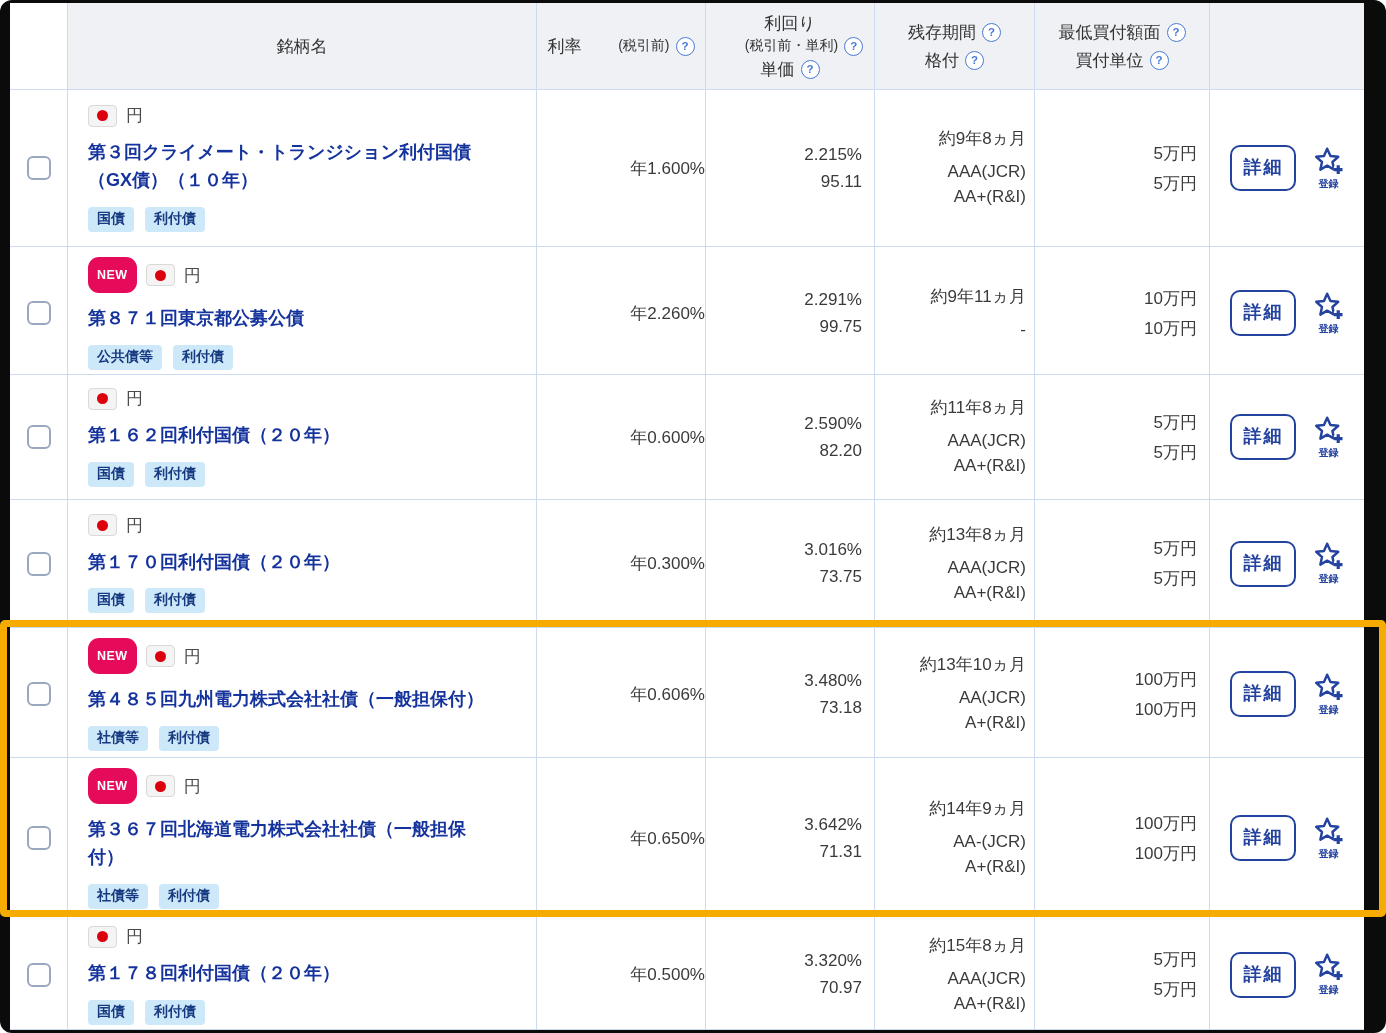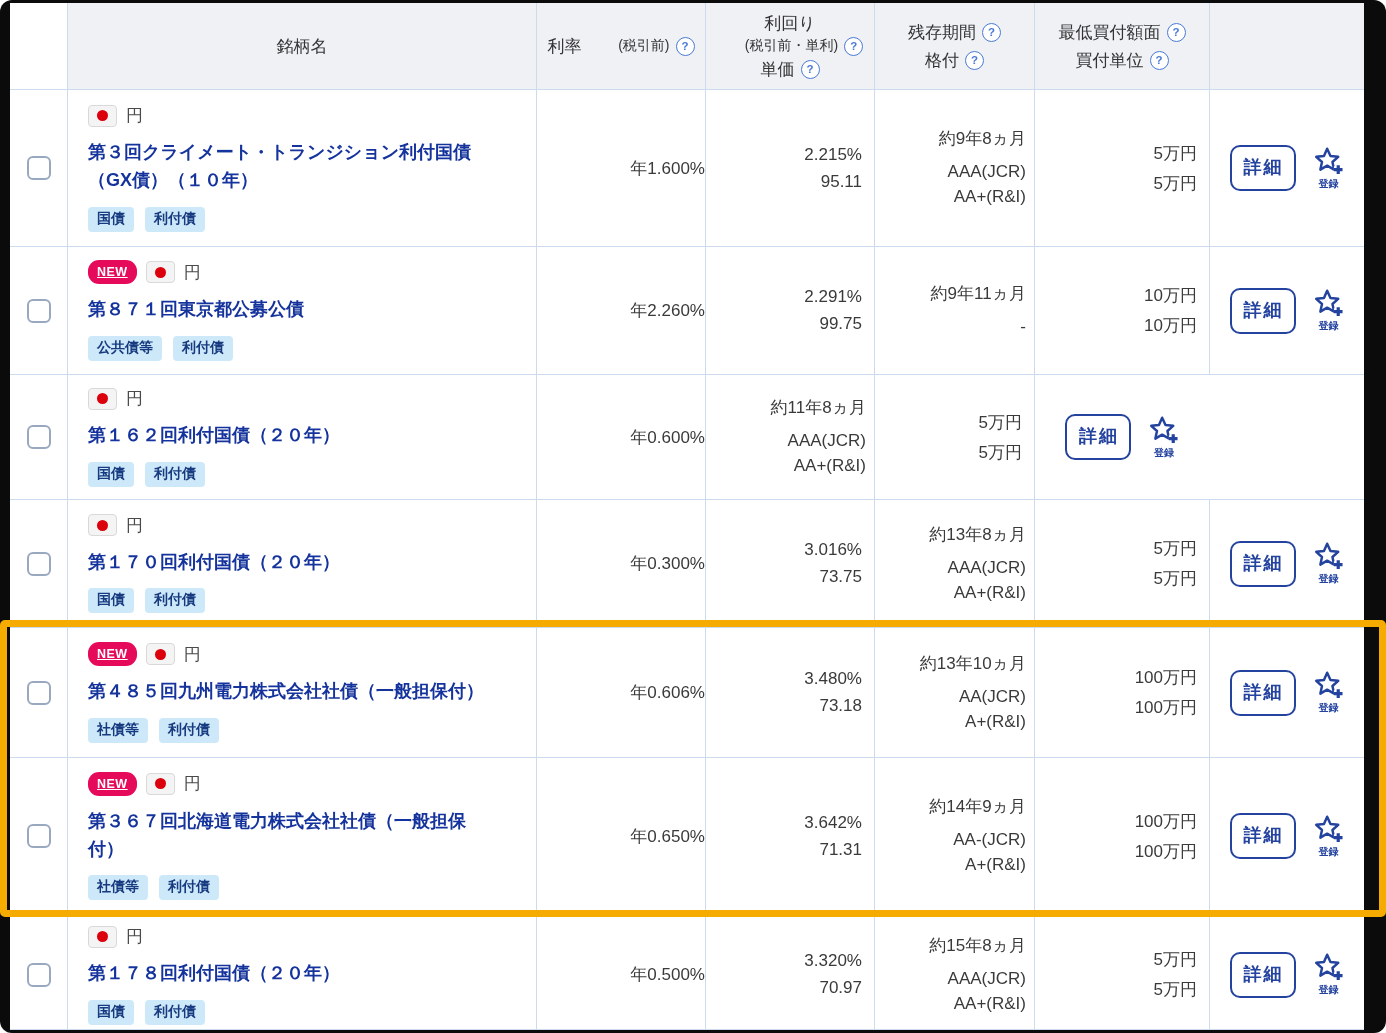--- a/index.html
+++ b/index.html
@@ -51,21 +51,21 @@
   }
 
   .c-name{
     display:flex;flex-direction:column;justify-content:center;
     align-items:flex-start;row-gap:12px;padding:10px 10px 10px 20px;
   }
   .name-top{display:flex;align-items:center;gap:9px;}
   .new-badge{
     display:inline-flex;align-items:center;justify-content:center;
     background:#e50a5a;color:#fff;font-size:12.5px;font-weight:800;
-    letter-spacing:.5px;height:24px;padding:0 9px;border-radius:11px;text-decoration:underline;
+    letter-spacing:.5px;height:36px;padding:0 9px;border-radius:11px;
   }
   .flag{
     position:relative;width:27px;height:20px;background:#f4f4f4;
     border:1px solid #d9d9d9;border-radius:4px;flex:none;
   }
   .flag .dot{
     position:absolute;left:50%;top:50%;width:11px;height:11px;margin:-5.5px 0 0 -5.5px;
     background:#dc000c;border-radius:50%;
   }
   .cur{color:#4a4a4a;font-size:17px;}
@@ -273,20 +273,24 @@
         </div>
         <a class="bond-name">第１６２回利付国債（２０年）</a>
         <div class="tags">
           <span class="tag">国債</span>
           <span class="tag">利付債</span>
         </div>
       </div>
       <div class="cell c-rate num">
           <span>年0.600%</span>
         </div>
+      <div class="cell c-yield num">
+        <div>2.590%</div>
+        <div>82.20</div>
+      </div>
       <div class="cell c-period num">
         <div class="period">約11年8ヵ月</div>
         <div class="rating">AAA(JCR)</div>
         <div class="rating">AA+(R&amp;I)</div>
       </div>
       <div class="cell c-min num">
         <div>5万円</div>
         <div>5万円</div>
       </div>
       <div class="cell c-act">

